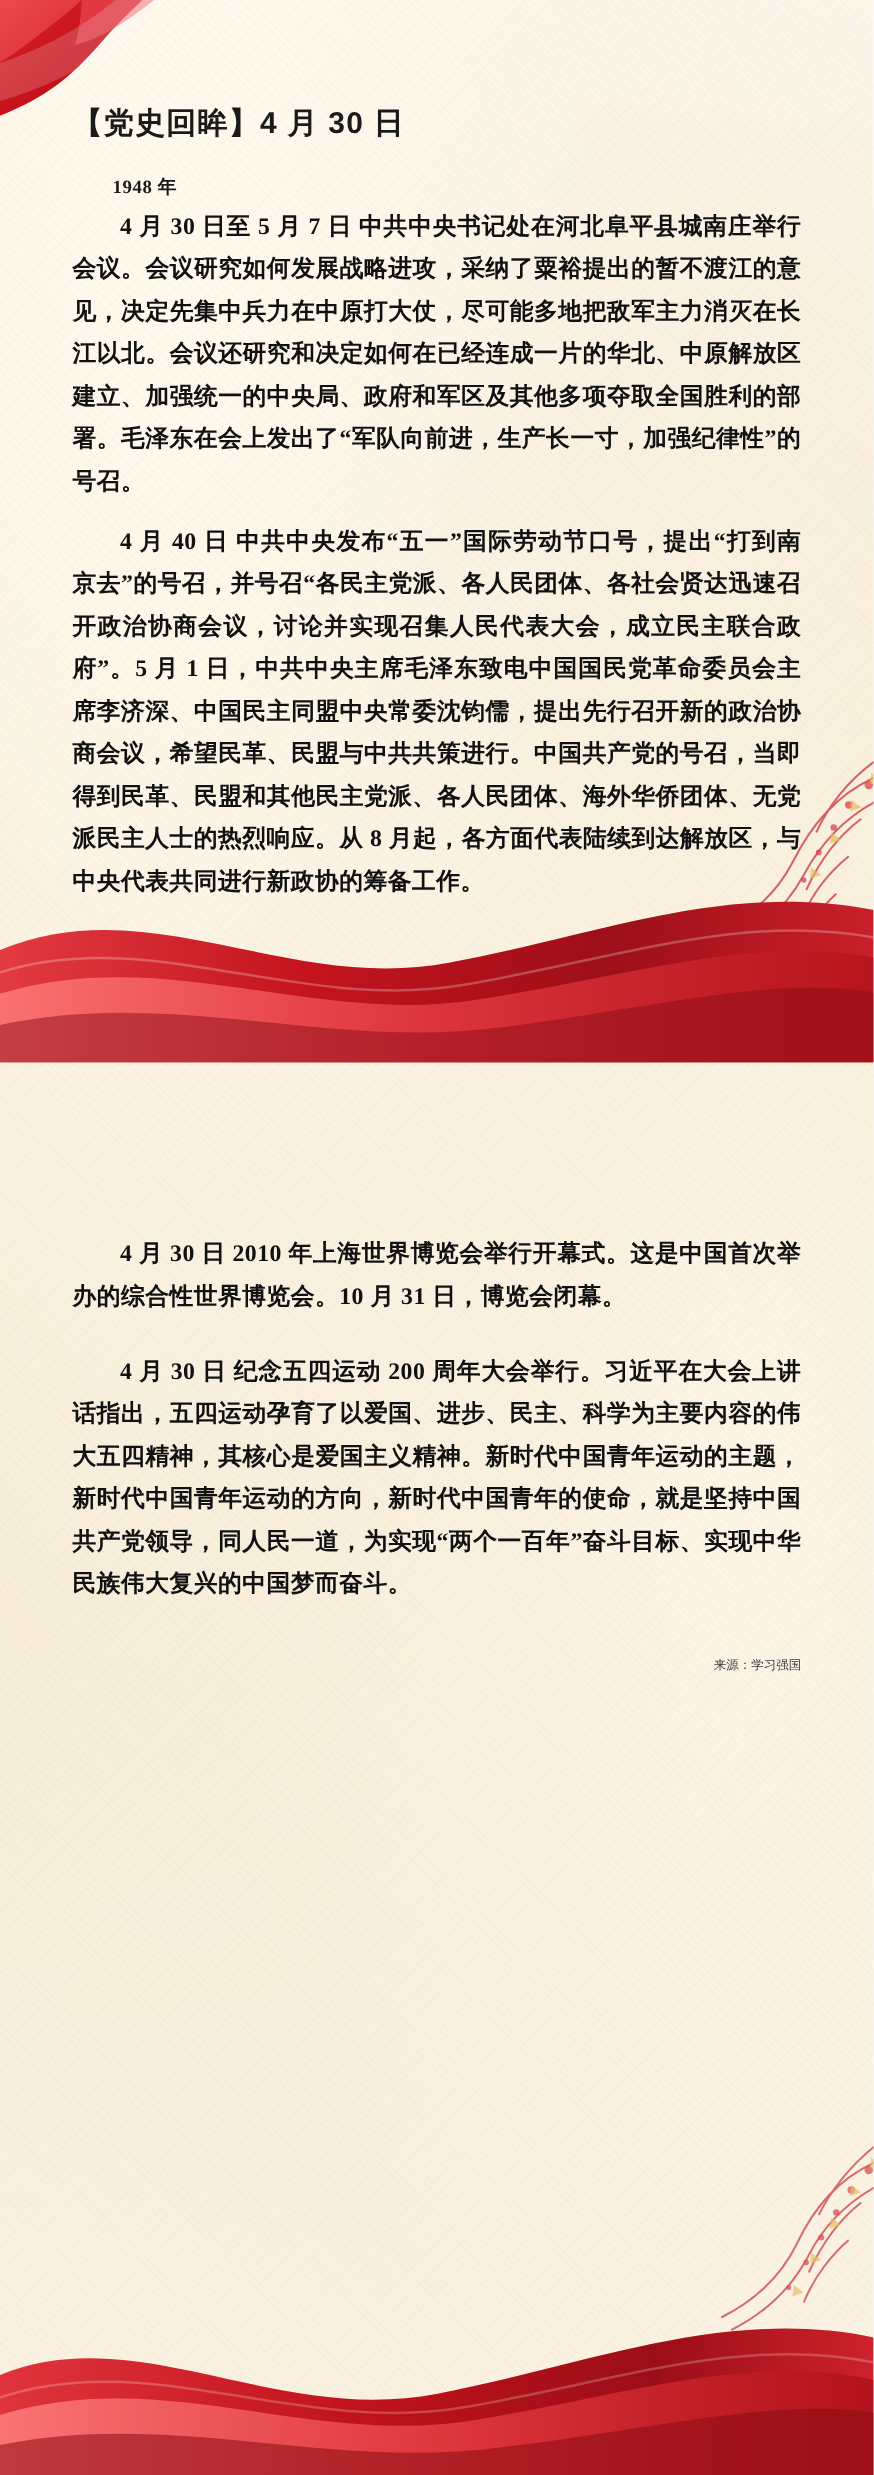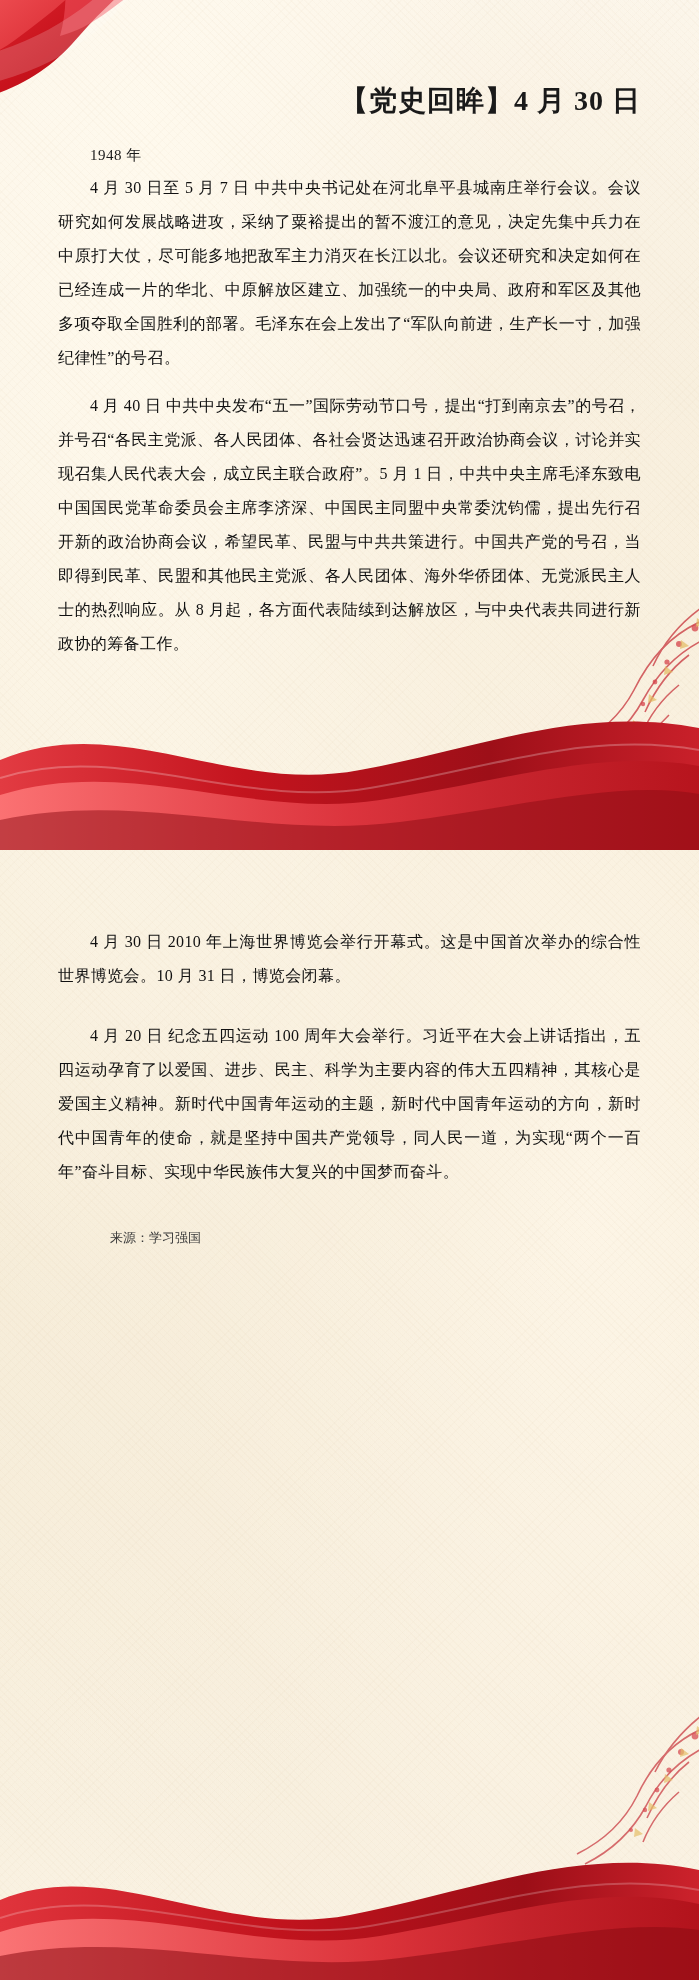--- a/index.html
+++ b/index.html
@@ -77,56 +77,58 @@
 
   
   .content {
     position: relative;
     z-index: 5;
     padding: 0 58px;
   }
   .title {
     margin: 0;
     padding-top: 82px;
-    text-align: right;
-    font-size: 28px;
+    text-align: left;
+    font-size: 24px;
     font-weight: bold;
     color: #1a1a1a;
     letter-spacing: 1px;
-    font-family: Liberation Serif, serif;
+    font-family: Liberation Sans, sans-serif;
   }
   .section {
     margin-top: 26px;
   }
   .year-heading {
     font-size: 15px;
-    font-weight: normal;
+    font-weight: bold;
     color: #1a1a1a;
     margin: 0 0 6px 32px;
     letter-spacing: 0.5px;
   }
   .para {
-    font-size: 16px;
+    font-size: 19px;
     line-height: 34px;
     color: #111111;
     text-align: justify;
     text-justify: inter-ideograph;
     margin: 0 0 14px 0;
     text-indent: 2em;
     letter-spacing: 0.4px;
+    font-weight: bold;
   }
   .gap-block {
     height: 250px;
   }
   .source {
     margin-top: 40px;
-    margin-left: 52px;
-    font-size: 13px;
+    margin-left: 40px;
+    font-size: 10px;
     color: #3a3a3a;
     font-family: "Liberation Sans", sans-serif;
+    text-align: right;
   }
   .tail-space {
     height: 420px;
   }
   .section-2 { margin-top: 0; }
 </style>
 </head>
 <body>
 
 <div class="page">
@@ -161,21 +163,21 @@
       <p class="para">4 月 40 日 中共中央发布“五一”国际劳动节口号，提出“打到南京去”的号召，并号召“各民主党派、各人民团体、各社会贤达迅速召开政治协商会议，讨论并实现召集人民代表大会，成立民主联合政府”。5 月 1 日，中共中央主席毛泽东致电中国国民党革命委员会主席李济深、中国民主同盟中央常委沈钧儒，提出先行召开新的政治协商会议，希望民革、民盟与中共共策进行。中国共产党的号召，当即得到民革、民盟和其他民主党派、各人民团体、海外华侨团体、无党派民主人士的热烈响应。从 8 月起，各方面代表陆续到达解放区，与中央代表共同进行新政协的筹备工作。</p>
     </div>
 
     <div class="gap-block"></div>
 
     <div class="section section-2">
       <p class="para">4 月 30 日 2010 年上海世界博览会举行开幕式。这是中国首次举办的综合性世界博览会。10 月 31 日，博览会闭幕。</p>
     </div>
 
     <div class="section">
-      <p class="para">4 月 20 日 纪念五四运动 100 周年大会举行。习近平在大会上讲话指出，五四运动孕育了以爱国、进步、民主、科学为主要内容的伟大五四精神，其核心是爱国主义精神。新时代中国青年运动的主题，新时代中国青年运动的方向，新时代中国青年的使命，就是坚持中国共产党领导，同人民一道，为实现“两个一百年”奋斗目标、实现中华民族伟大复兴的中国梦而奋斗。</p>
+      <p class="para">4 月 30 日 纪念五四运动 200 周年大会举行。习近平在大会上讲话指出，五四运动孕育了以爱国、进步、民主、科学为主要内容的伟大五四精神，其核心是爱国主义精神。新时代中国青年运动的主题，新时代中国青年运动的方向，新时代中国青年的使命，就是坚持中国共产党领导，同人民一道，为实现“两个一百年”奋斗目标、实现中华民族伟大复兴的中国梦而奋斗。</p>
     </div>
 
     <div class="source">来源：学习强国</div>
 
     <div class="tail-space"></div>
   </div>
 
   <svg class="dragon-right" viewBox="0 0 180 180">
     <g fill="none" stroke="#c2212b" stroke-width="1.6" opacity="0.8">
       <path d="M175,20 C140,35 120,60 105,90 C92,115 70,135 40,150"></path>

